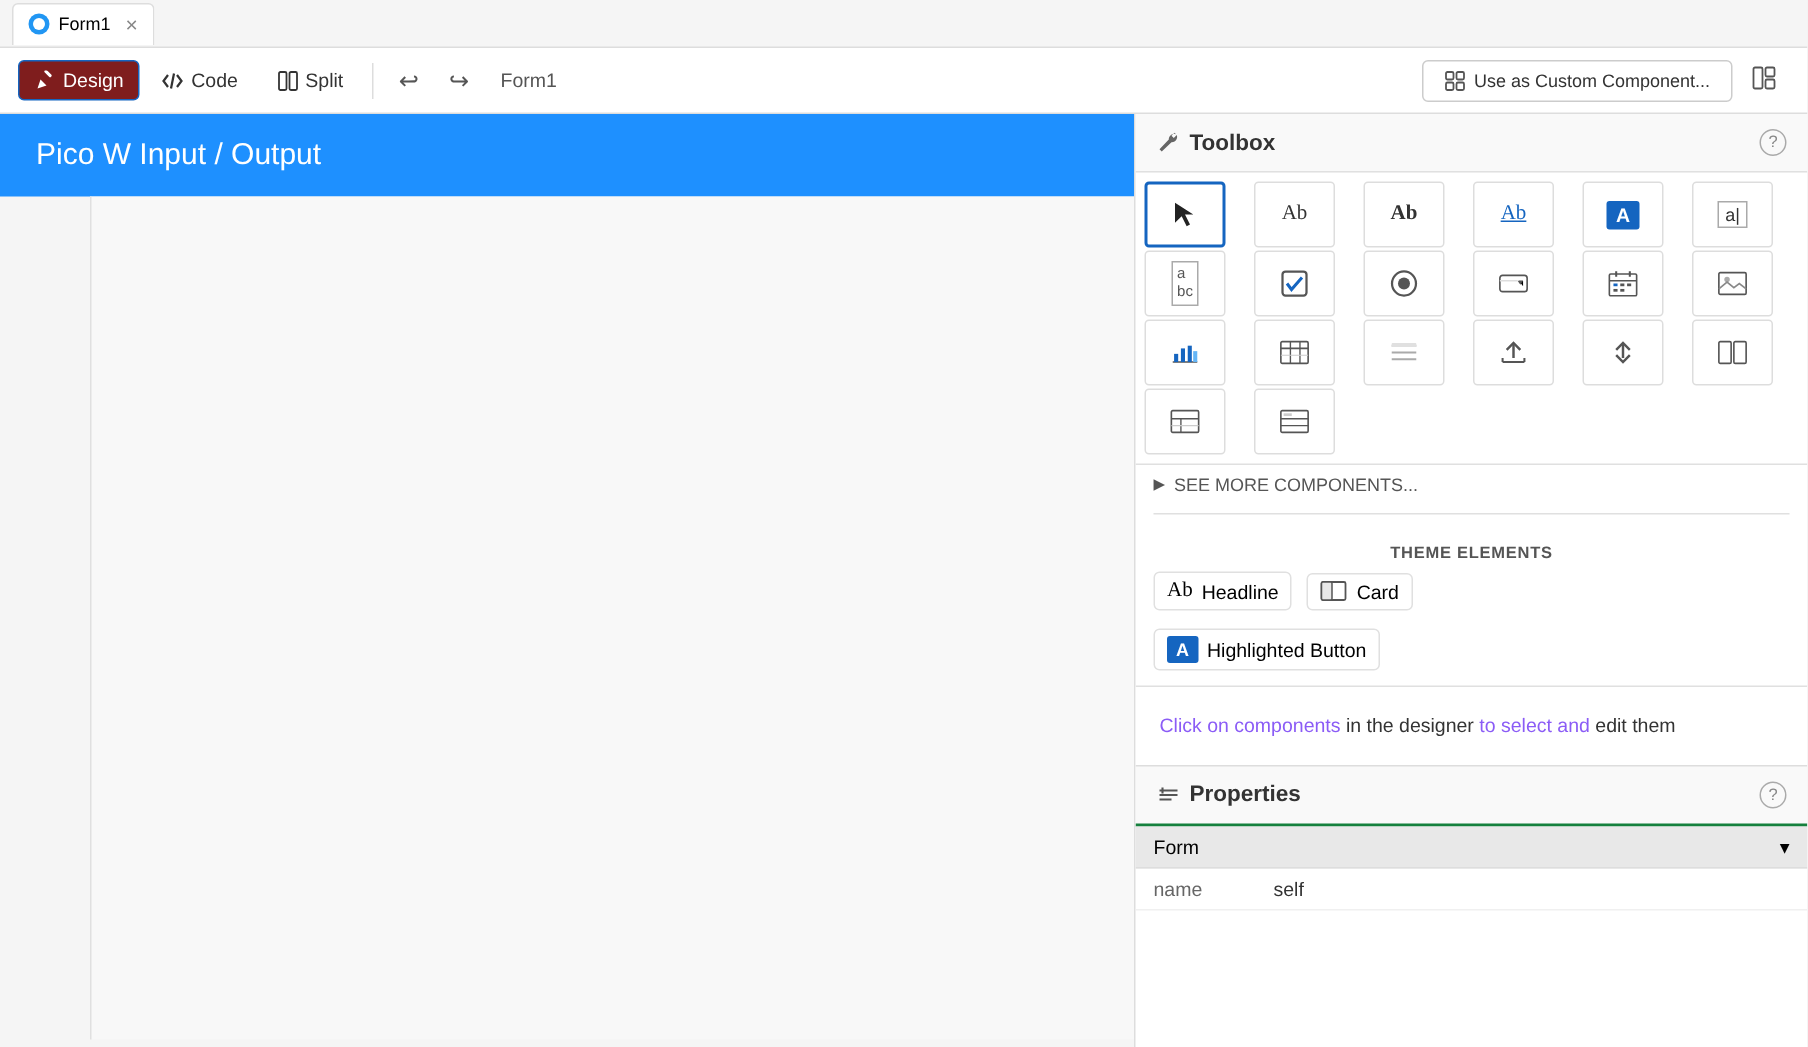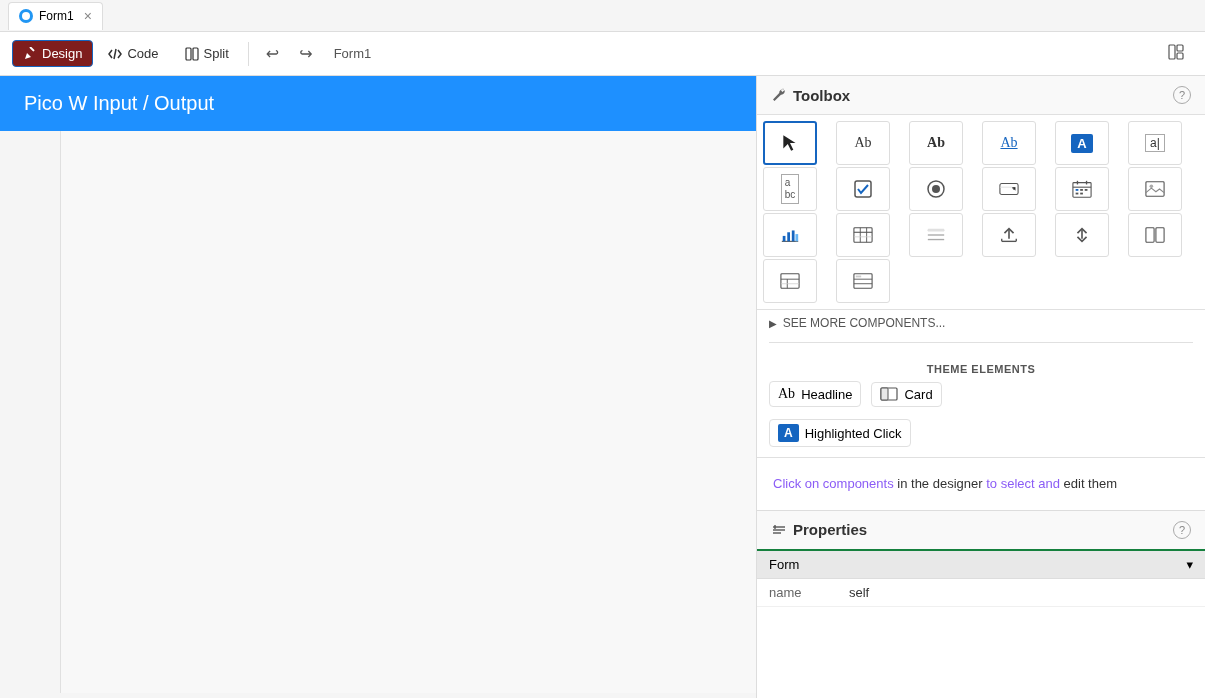--- a/index.html
+++ b/index.html
@@ -116,20 +116,29 @@
       </svg>
     <span>Split</span>
   </button>
   <div class="toolbar-divider"></div>
   <div class="undo-redo">
     <button class="undo-btn">↩</button>
     <button class="undo-btn">↪</button>
   </div>
   <span class="toolbar-title">Form1</span>
   <div class="toolbar-spacer"></div>
+  <button class="custom-comp-btn">
+    <svg width="14" height="14" viewBox="0 0 14 14">
+        <rect x="1" y="1" width="5" height="5" rx="1" stroke="#555" stroke-width="1.2" fill="none"></rect>
+        <rect x="8" y="1" width="5" height="5" rx="1" stroke="#555" stroke-width="1.2" fill="none"></rect>
+        <rect x="1" y="8" width="5" height="5" rx="1" stroke="#555" stroke-width="1.2" fill="none"></rect>
+        <rect x="8" y="8" width="5" height="5" rx="1" stroke="#555" stroke-width="1.2" fill="none"></rect>
+      </svg>
+    <span>Use as Custom Component...</span>
+  </button>
   <button class="layout-btn">
     <svg width="16" height="16" viewBox="0 0 16 16">
         <rect x="1" y="1" width="6" height="14" rx="1" stroke="#555" stroke-width="1.2" fill="none"></rect>
         <rect x="9" y="1" width="6" height="6" rx="1" stroke="#555" stroke-width="1.2" fill="none"></rect>
         <rect x="9" y="9" width="6" height="6" rx="1" stroke="#555" stroke-width="1.2" fill="none"></rect>
       </svg>
   </button>
 </div>
 
 <div class="main-layout">
@@ -323,21 +332,21 @@
               <rect x="1" y="1" width="7" height="12" rx="1" stroke="#555" stroke-width="1" fill="#e8e8e8"></rect>
             </svg>
           <span>Card</span>
         </div>
       </div>
     </div>
 
     <div style="padding: 6px 12px 10px;">
       <div class="theme-item" style="display:inline-flex;">
         <span style="background:#1565c0; color:white; padding:2px 6px; border-radius:2px; font-size:12px; font-weight:600;">A</span>
-        <span>Highlighted Click</span>
+        <span>Highlighted Button</span>
       </div>
     </div>
 
     <div class="hint-box">
       <span class="link">Click on components</span>
       <span> in the designer </span>
       <span class="link">to select and</span>
       <span> edit them</span>
     </div>
 

